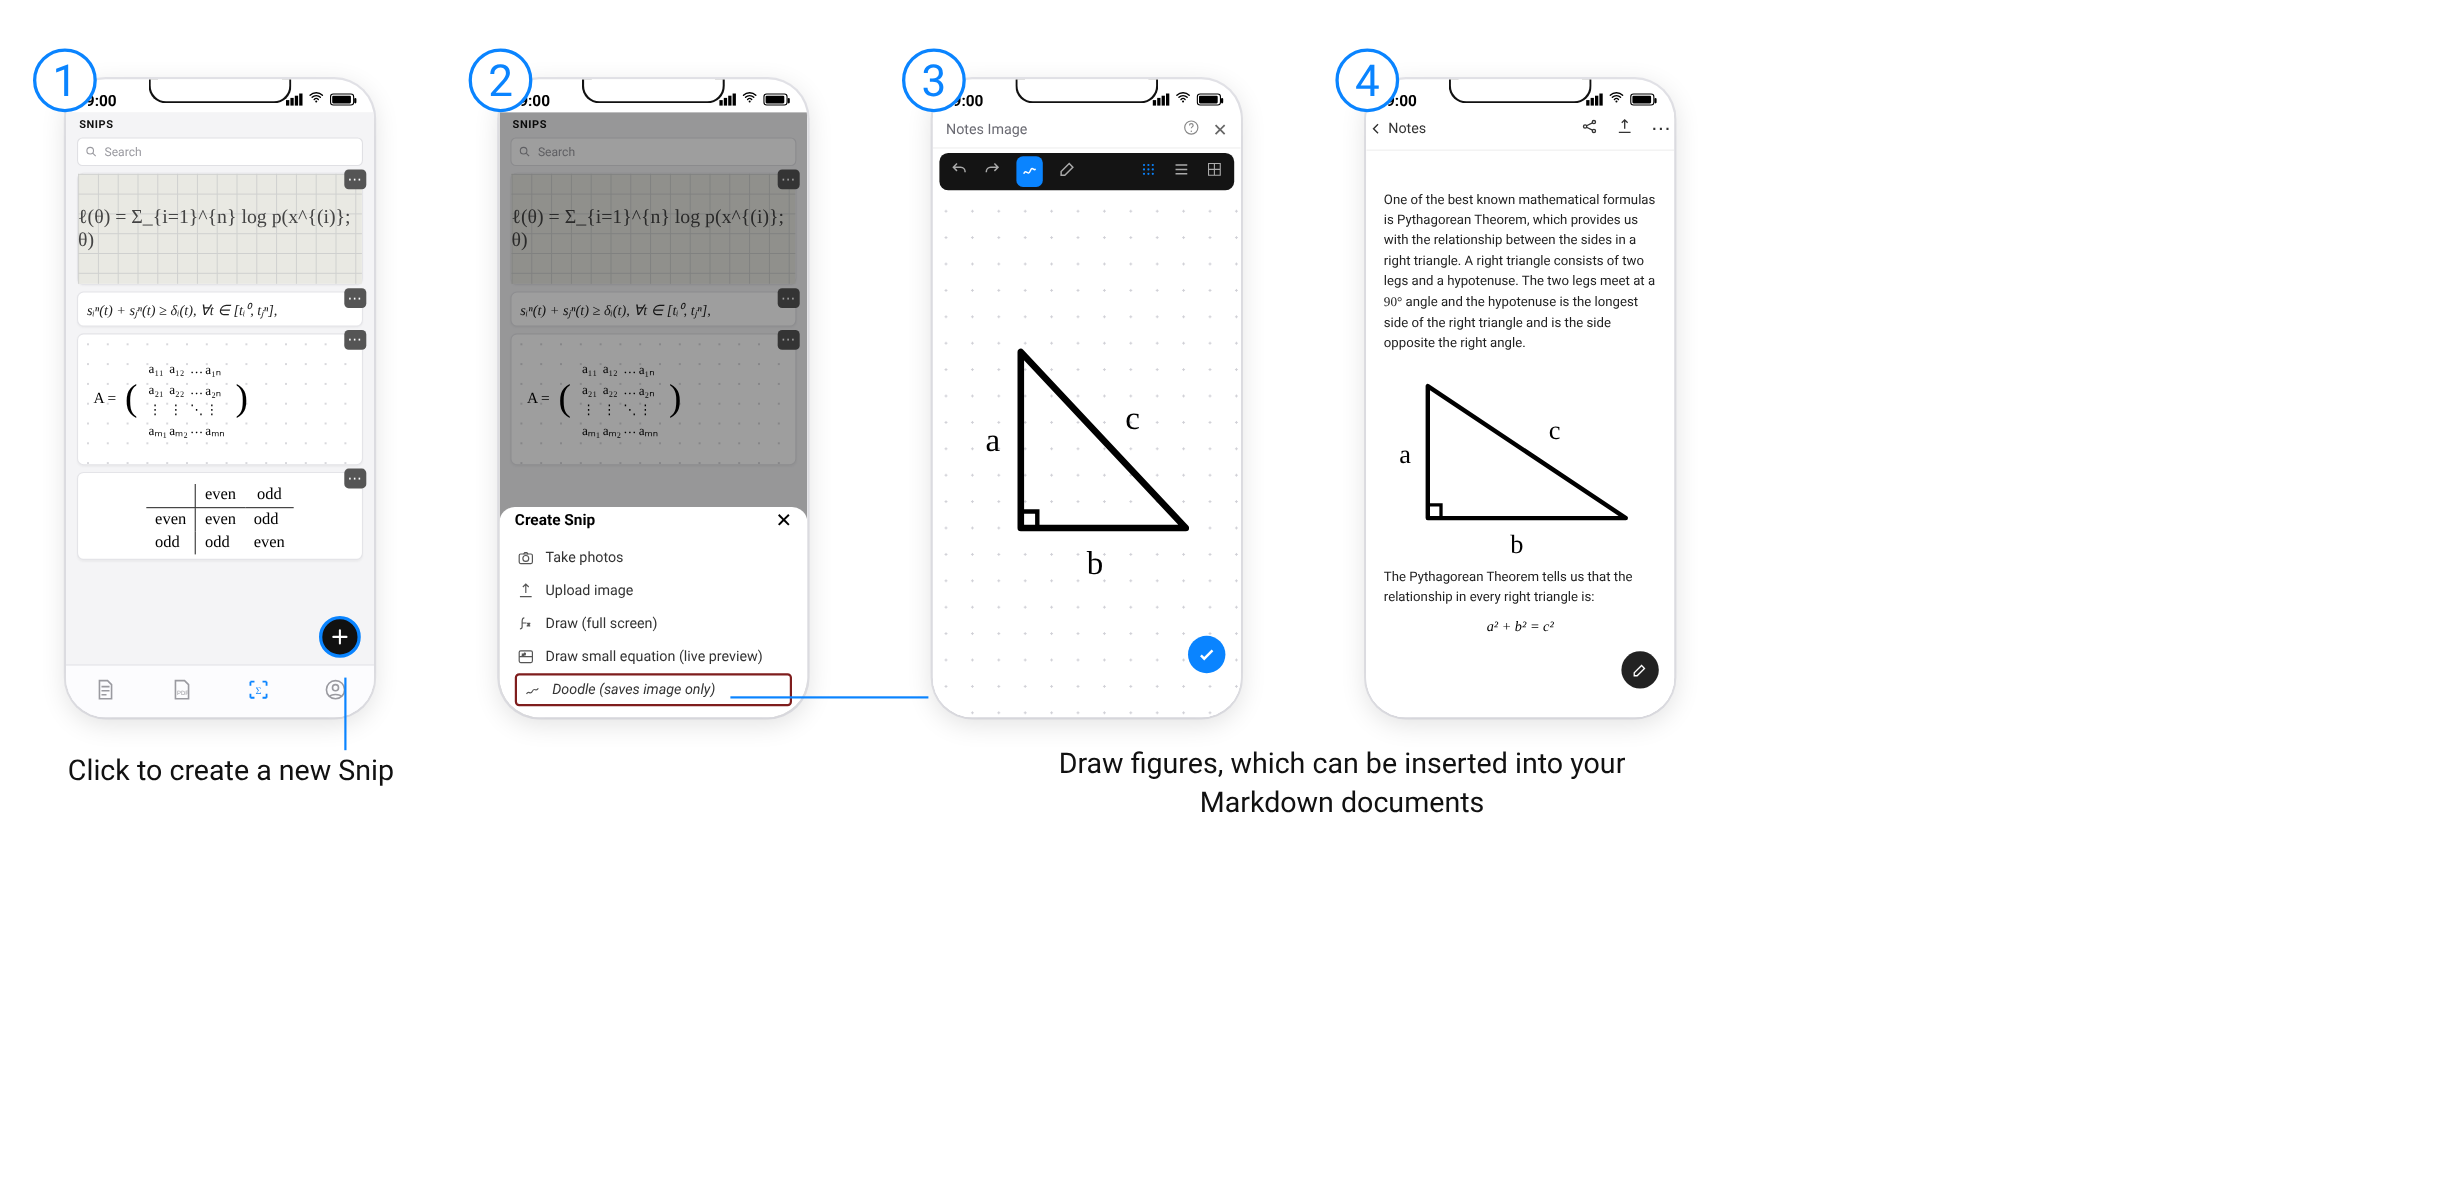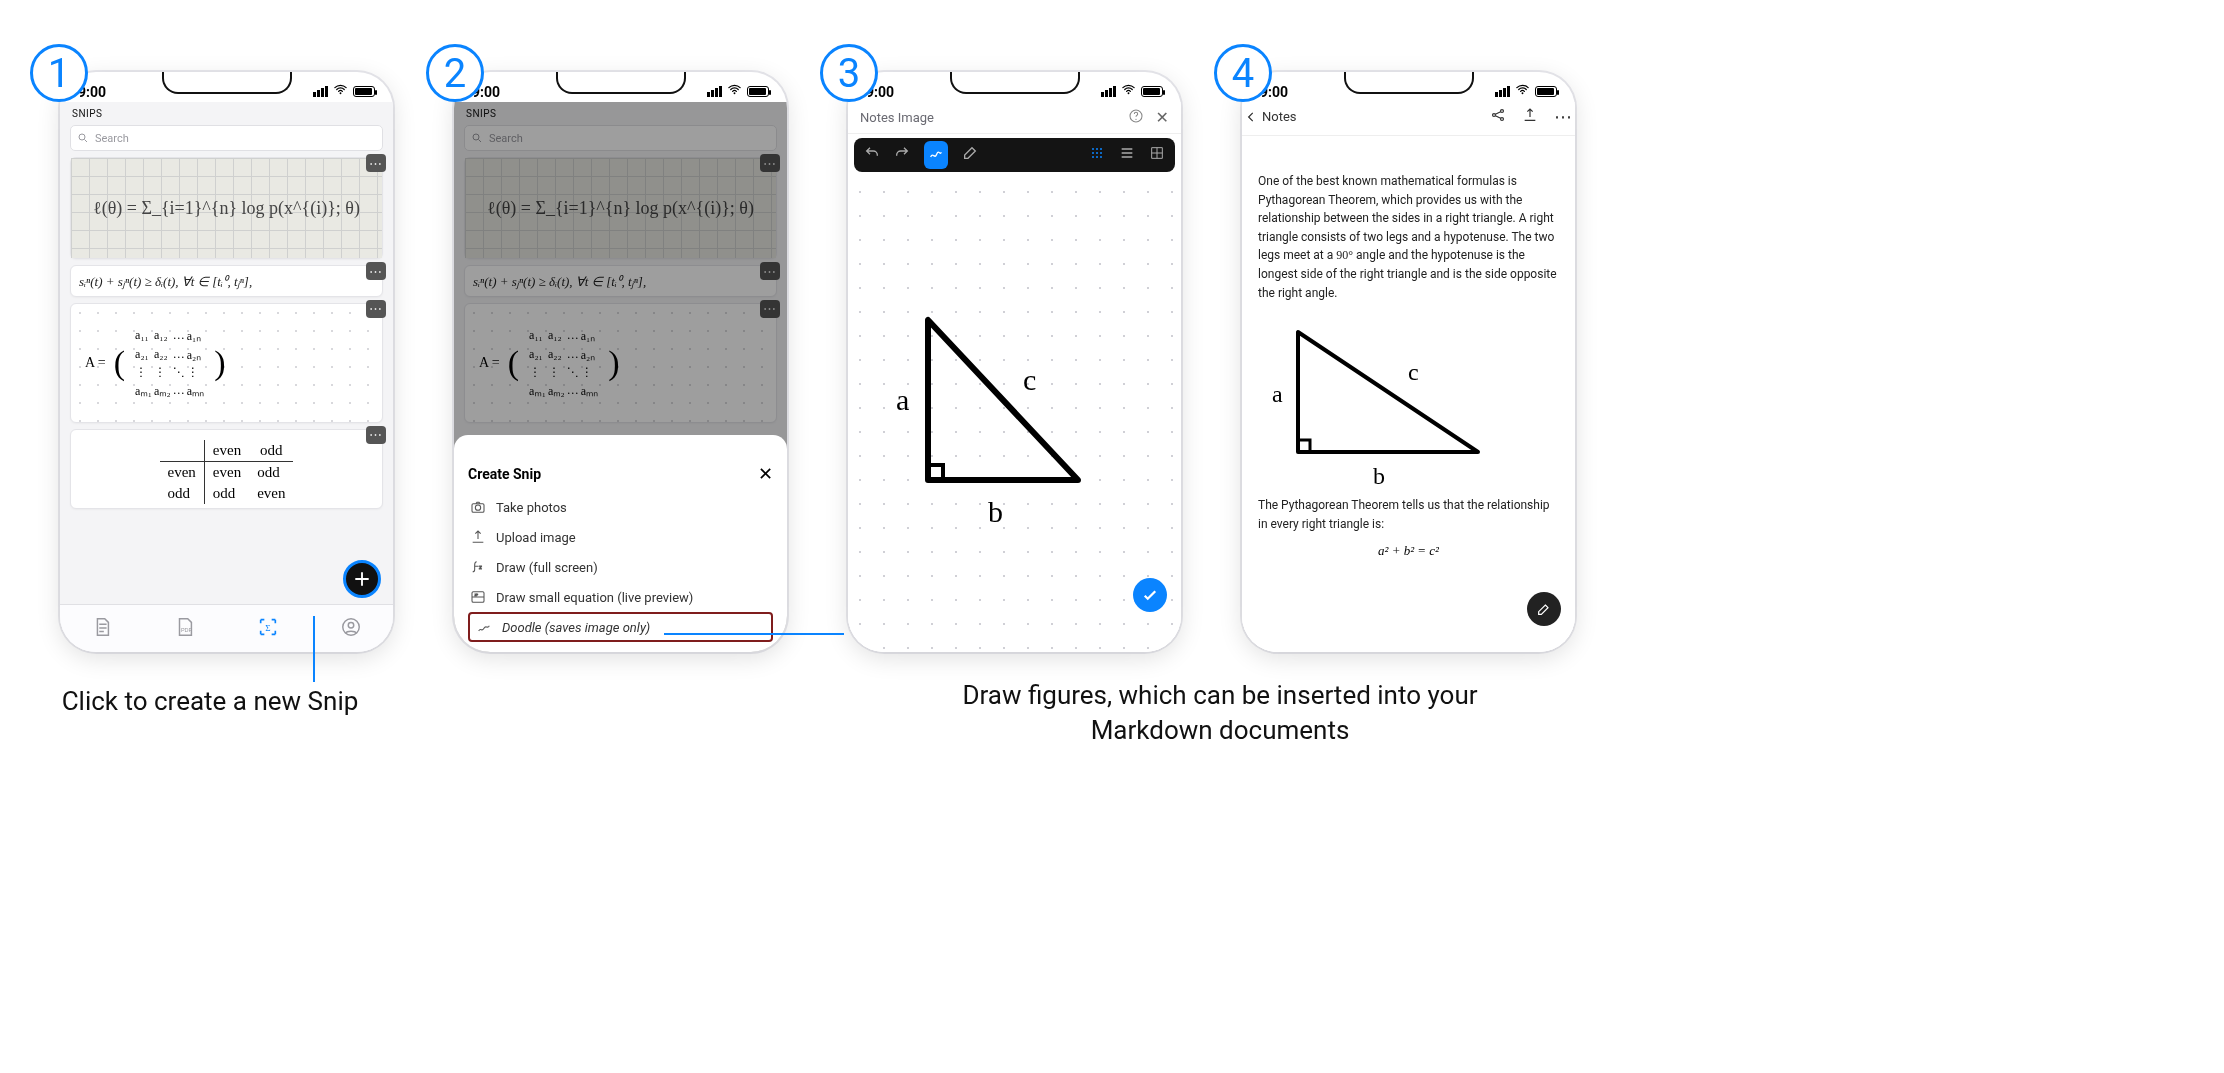--- a/index.html
+++ b/index.html
@@ -24,21 +24,21 @@
   .caption {
     position: absolute;
     font-size: 26px;
     color: #111;
     text-align: center;
     width: 520px;
   }
   
   .phone {
     position: absolute;
-    width: 333px;
+    width: 280px;
     height: 580px;
     border-radius: 36px;
     background: #fff;
     box-shadow: 0 6px 24px rgba(0,0,0,0.12), 0 0 0 2px #e9e9ee;
     overflow: hidden;
   }
   .notch {
     position: absolute;
     top: 0; left: 50%; transform: translateX(-50%);
     width: 130px; height: 22px;
@@ -56,21 +56,21 @@
   .status-bar .right { display: flex; align-items: center; gap: 5px; }
   .sig { display: flex; align-items: flex-end; gap: 1px; }
   .sig span { width: 3px; background:#000; display:inline-block; }
   .sig span:nth-child(1){height:5px}.sig span:nth-child(2){height:7px}.sig span:nth-child(3){height:9px}.sig span:nth-child(4){height:11px}
   .wifi { font-size: 13px; }
   .batt { width: 22px; height: 11px; border:1.5px solid #000; border-radius:3px; position:relative; }
   .batt::after { content:""; position:absolute; right:-3px; top:3px; width:2px; height:5px; background:#000; border-radius:1px;}
   .batt .fill { position:absolute; left:1px; top:1px; bottom:1px; right:2px; background:#000; border-radius:1px;}
 
   .screen { position: absolute; top:30px; left:0; right:0; bottom:0; background:#f4f4f6; overflow:hidden;}
-  .app-title { font-size: 10px; font-weight: 400; letter-spacing: 0.5px; padding: 6px 12px 4px; color:#111; }
+  .app-title { font-size: 10px; font-weight: 700; letter-spacing: 0.5px; padding: 6px 12px 4px; color:#111; }
   .search {
     margin: 2px 10px 6px; height: 22px; background:#fff; border:1px solid #e0e0e4;
     border-radius:5px; display:flex; align-items:center; gap:6px; padding:12px 6px;
     font-size: 11px; color:#9a9aa0;
   }
   .search svg { width:12px; height:12px; stroke:#9a9aa0; }
 
   .card {
     margin: 6px 10px; background:#fff; border:1px solid #e4e4e8; border-radius:6px;
     position:relative; padding:6px 8px;
@@ -116,21 +116,21 @@
   }
   .tab-bar .tab { color:#9a9aa0; }
   .tab-bar .tab.active { color:#0a84ff; }
   .tab-bar svg { width:22px; height:22px; }
 
   
   .dim { position:absolute; inset:0; background:rgba(0,0,0,0.38); }
   .sheet {
     position:absolute; bottom:0; left:0; right:0; background:#fff;
     border-top-left-radius:14px; border-top-right-radius:14px;
-    padding: 28px 14px 10px;
+    padding: 1px 14px 10px;
   }
   .sheet h4 { font-size:14px; font-weight:700; margin-bottom:8px; display:flex; justify-content:space-between; align-items:center;}
   .sheet .row { display:flex; align-items:center; gap:10px; padding:7px 2px; font-size:13px; color:#333; }
   .sheet .row svg { width:16px; height:16px; stroke:#555; fill:none; stroke-width:1.6;}
   .doodle-row { border:2px solid #7f1d1d; border-radius:4px; padding:5px 6px !important;font-style:italic; }
   .close-x { font-size:18px; font-weight:400; cursor:pointer; }
 
   
   .draw-header {
     display:flex; align-items:center; justify-content:space-between;

